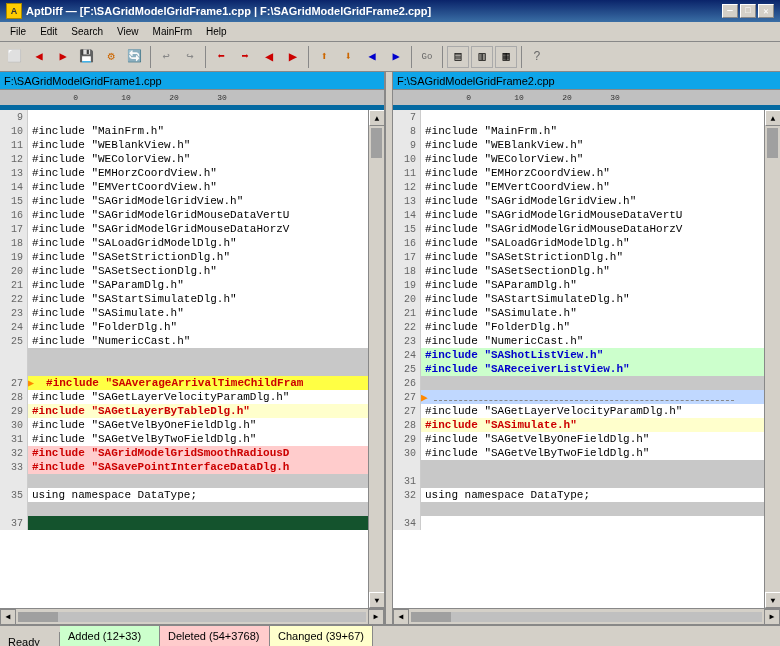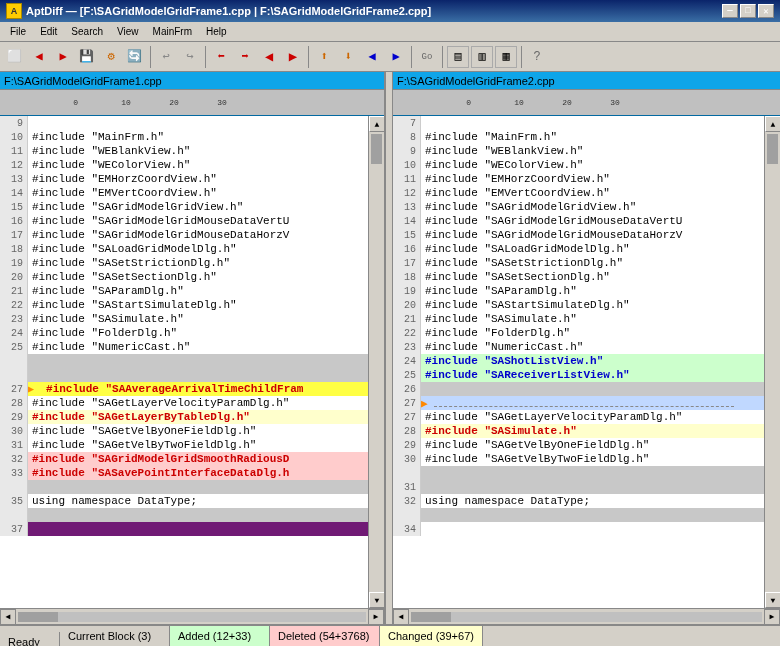--- a/index.html
+++ b/index.html
@@ -139,22 +139,22 @@
       font-family: Arial, sans-serif;
       font-size: 11px;
       height: 18px;
       display: flex;
       align-items: flex-end;
     }
 
     
     .ruler {
       background: #c0c0c0;
-      height: 26px;
-      border-bottom: 1px solid #0369a1;
+      height: 20px;
+      border-bottom: 5px solid #0369a1;
       position: relative;
       overflow: hidden;
       display: flex;
       align-items: center;
     }
     .ruler-content {
       font-size: 8px;
       color: #333;
       padding-left: 30px;
       letter-spacing: 0px;
@@ -500,21 +500,21 @@
                 <div></div>
               </div>
               <div class="code-line" style="background: white;">
                 <div class="line-num">35</div>
                 <div><span class="line-content">using namespace DataType;</span></div>
               </div>
               <div class="code-line" style="background: rgb(200, 200, 200);">
                 <div class="line-num"></div>
                 <div></div>
               </div>
-              <div class="code-line" style="background: #701a75;">
+              <div class="code-line" style="background: #14532d;">
                 <div class="line-num">37</div>
                 <div><span class="line-content"></span></div>
               </div>
             </div>
         </div>
         <div class="v-scroll">
           <div class="scroll-btn">▲</div>
           <div class="scroll-thumb"></div>
           <div class="scroll-btn" style="margin-top:auto;">▼</div>
         </div>
@@ -677,17 +677,16 @@
         </div>
         <div class="h-scroll-btn">▶</div>
       </div>
     </div>
 
   </div>
 </div>
 
 <div id="status-bar">
   <div class="status-item status-ready">Ready</div>
-  <div class="status-item status-block">Current Block (3)</div>
   <div class="status-item status-added">Added (12+33)</div>
   <div class="status-item status-deleted">Deleted (54+3768)</div>
   <div class="status-item status-changed">Changed (39+67)</div>
 </div>
 
 </body></html>

